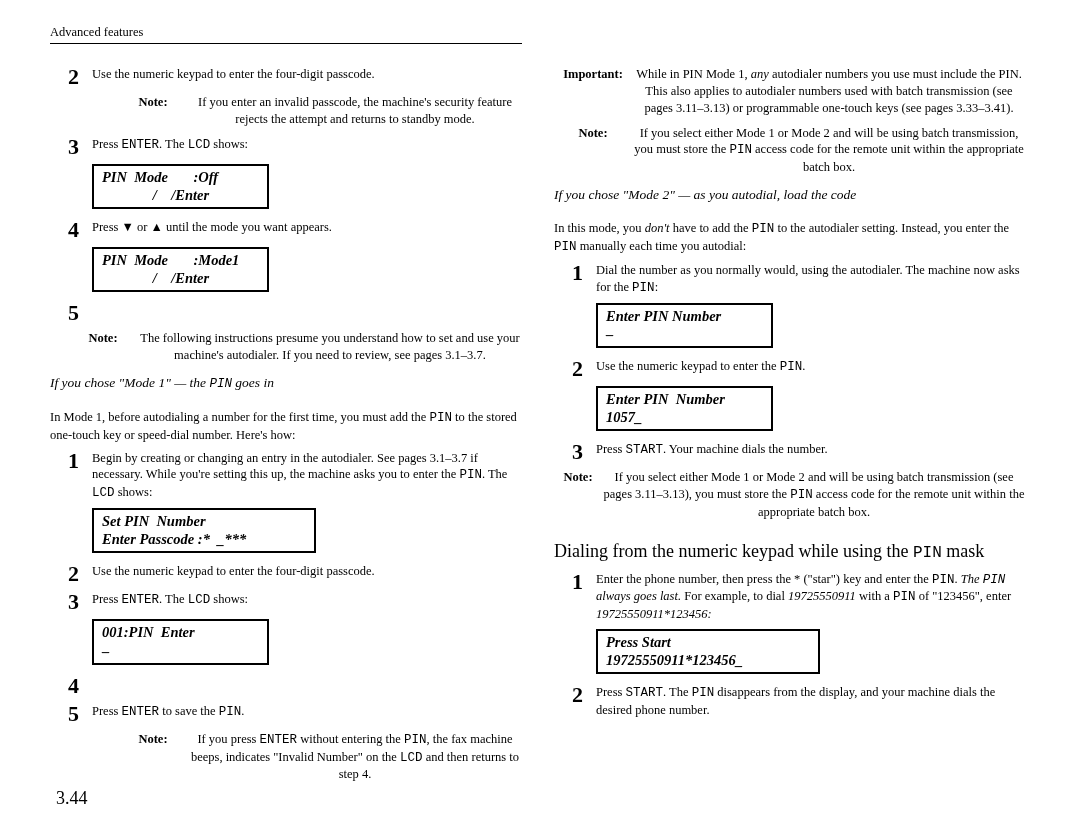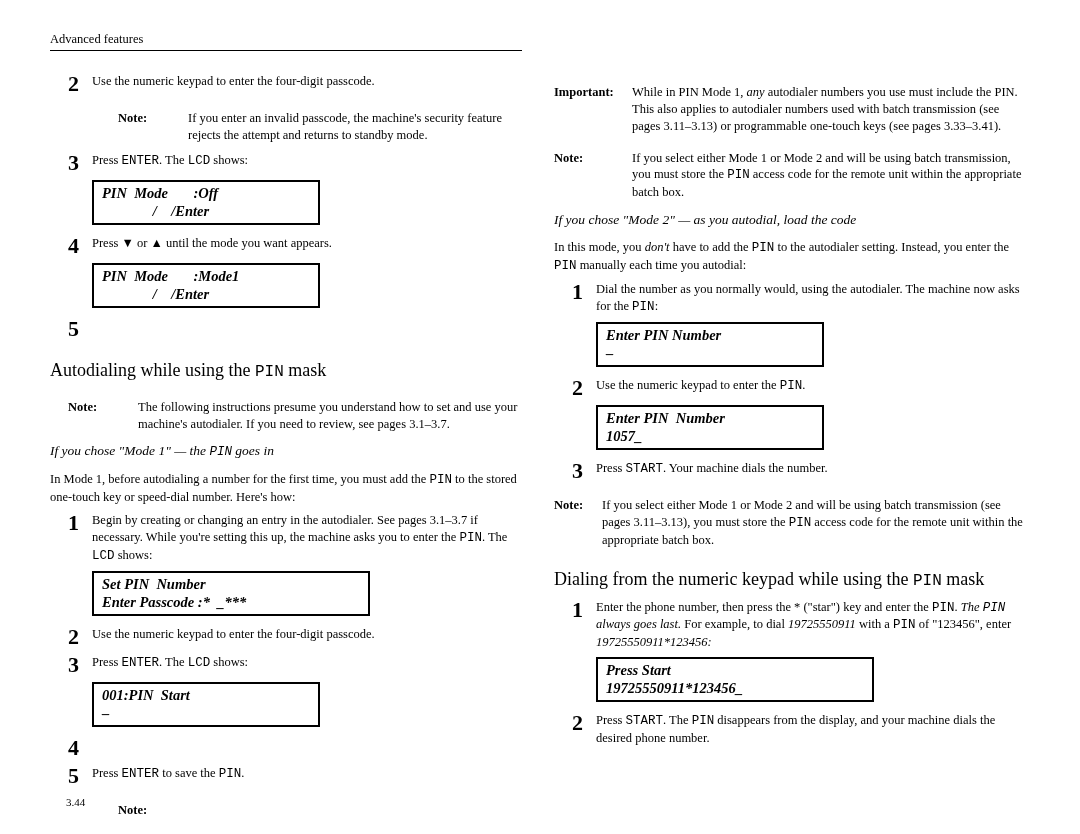--- a/index.html
+++ b/index.html
@@ -9,21 +9,21 @@
     font-size: 12.5px;
     line-height: 1.35;
     color: #000;
     width: 1080px;
     height: 834px;
     overflow: hidden;
   }
   .page {
     width: 1080px;
     height: 834px;
-    padding: 31px 56px 20px 50px;
+    padding: 24px 56px 20px 50px;
     position: relative;
   }
   .header-line {
     border-bottom: 1px solid #000;
     padding-bottom: 2px;
     margin-bottom: 18px;
     width: 472px;
     font-size: 12.5px;
   }
   .columns {
@@ -44,58 +44,58 @@
     font-size: 22px;
     font-weight: bold;
     font-family: Georgia, serif;
     width: 24px;
     flex-shrink: 0;
     line-height: 1;
     margin-top: 0;
   }
   .step-body { flex: 1; font-size: 12.5px; }
 
-  .note-row { display: flex; margin: 15px 0 8px 42px; font-size: 12.5px; }
+  .note-row { display: flex; margin: 4px 0 8px 42px; font-size: 12.5px; text-align: center; }
   .note-row.indent2 { margin-left: 68px; }
   .note-label { font-weight: bold; width: 70px; flex-shrink: 0; }
   .note-body { flex: 1; }
 
   .lcd {
     border: 2px solid #000;
     font-family: Georgia, serif;
     font-weight: bold;
     font-style: italic;
     font-size: 14.5px;
     line-height: 1.25;
     padding: 2px 8px 3px 8px;
     margin: 4px 0 10px 42px;
-    width: 228px;
+    width: 177px;
     white-space: pre;
   }
-  .lcd.wide { width: 278px; }
+  .lcd.wide { width: 224px; }
 
   h2.section {
     font-weight: normal;
     font-size: 18px;
     margin: 18px 0 6px 0;
     font-family: 'Century Schoolbook', Georgia, serif;
   }
   .sub-ital {
     font-style: italic;
     font-size: 13.5px;
     margin: 10px 0 4px 0;
   }
-  .para { font-size: 12.5px; margin: 10px 0 6px 0; }
+  .para { font-size: 12.5px; margin: 16px 0 6px 0; }
 
   .sc { font-variant: small-caps; font-size: 12.5px; font-family: Liberation Mono, monospace; }
   .page-num {
     position: absolute;
-    left: 66px;
+    left: 56px;
     bottom: 24px;
-    font-size: 11px;
+    font-size: 18px;
   }
   .italic { font-style: italic; }
 </style>
 </head>
 <body>
 
 <div class="page">
 
   <div class="header-line">Advanced features</div>
 
@@ -123,21 +123,20 @@
         <div class="step-num">4</div>
         <div class="step-body">Press ▼ or ▲ until the mode you want appears.</div>
       </div>
       <div class="lcd">PIN  Mode       :Mode1
               /    /Enter</div>
 
       <div class="step">
         <div class="step-num">5</div>
       </div>
 
-      <h2 class="section">Autodialing while using the <span class="sc" style="font-variant:small-caps;font-size:16px">PIN</span> mask</h2>
 
       <div class="note-row" style="margin-left:18px">
         <div class="note-label">Note:</div>
         <div class="note-body">The following instructions presume you understand how to set and use your machine's autodialer. If you need to review, see pages 3.1–3.7.</div>
       </div>
 
       <div class="sub-ital">If you chose "Mode 1" — the <span class="sc" style="font-style:italic">PIN</span> goes in</div>
       <p class="para">In Mode 1, before autodialing a number for the first time, you must add the <span class="sc">PIN</span> to the stored one-touch key or speed-dial number. Here's how:</p>
 
       <div class="step">
@@ -149,33 +148,34 @@
 
       <div class="step">
         <div class="step-num">2</div>
         <div class="step-body">Use the numeric keypad to enter the four-digit passcode.</div>
       </div>
 
       <div class="step">
         <div class="step-num">3</div>
         <div class="step-body">Press <span class="sc">ENTER</span>. The <span class="sc">LCD</span> shows:</div>
       </div>
-      <div class="lcd">001:PIN  Start
+      <div class="lcd">001:PIN  Enter
 –</div>
 
       <div class="step">
         <div class="step-num">4</div>
       </div>
 
       <div class="step">
         <div class="step-num">5</div>
         <div class="step-body">Press <span class="sc">ENTER</span> to save the <span class="sc">PIN</span>.</div>
       </div>
       <div class="note-row indent2">
         <div class="note-label">Note:</div>
+        <div class="note-body">If you press <span class="sc">ENTER</span> without entering the <span class="sc">PIN</span>, the fax machine beeps, indicates "Invalid Number" on the <span class="sc">LCD</span> and then returns to step 4.</div>
       </div>
 
     </div>
 
     <div class="col">
 
       <div class="note-row" style="margin-left:0">
         <div class="note-label" style="width:78px">Important:</div>
         <div class="note-body">
           <span>While in PIN Mode 1, </span><span class="italic">any</span><span> autodialer numbers you use must include the PIN. This also applies to autodialer numbers used with batch transmission (see pages 3.11–3.13) or programmable one-touch keys (see pages 3.33–3.41).</span>

